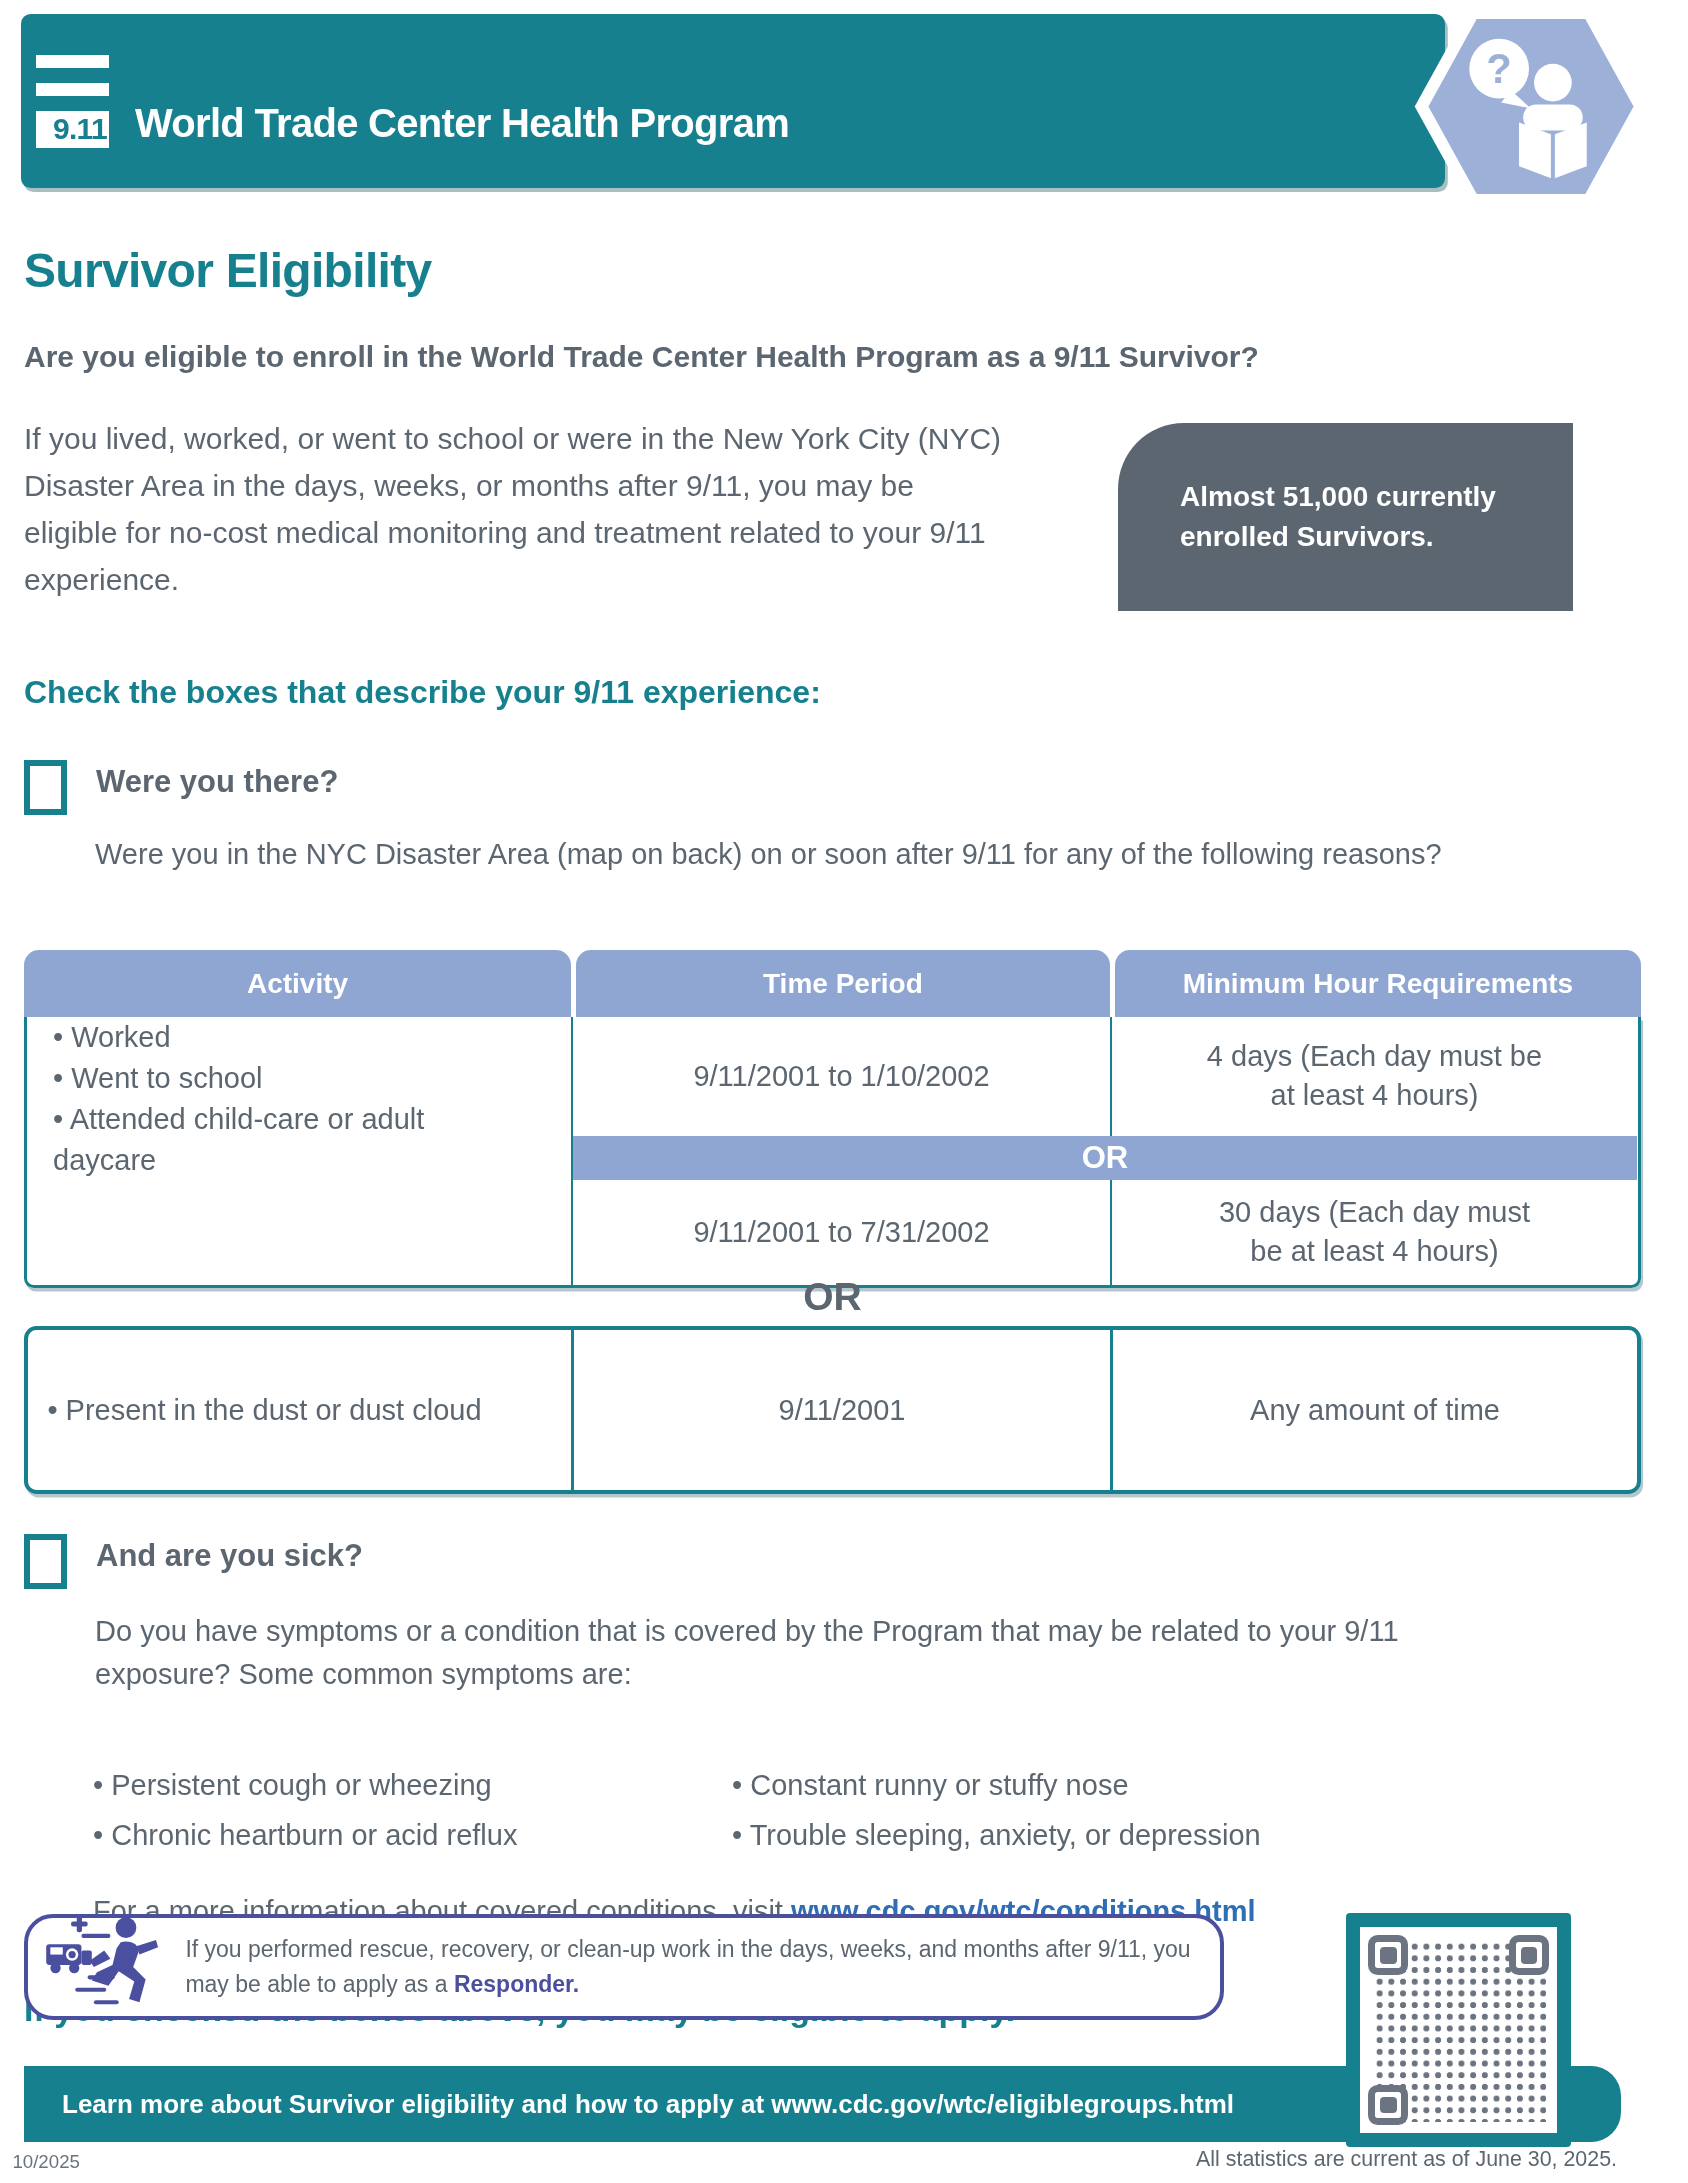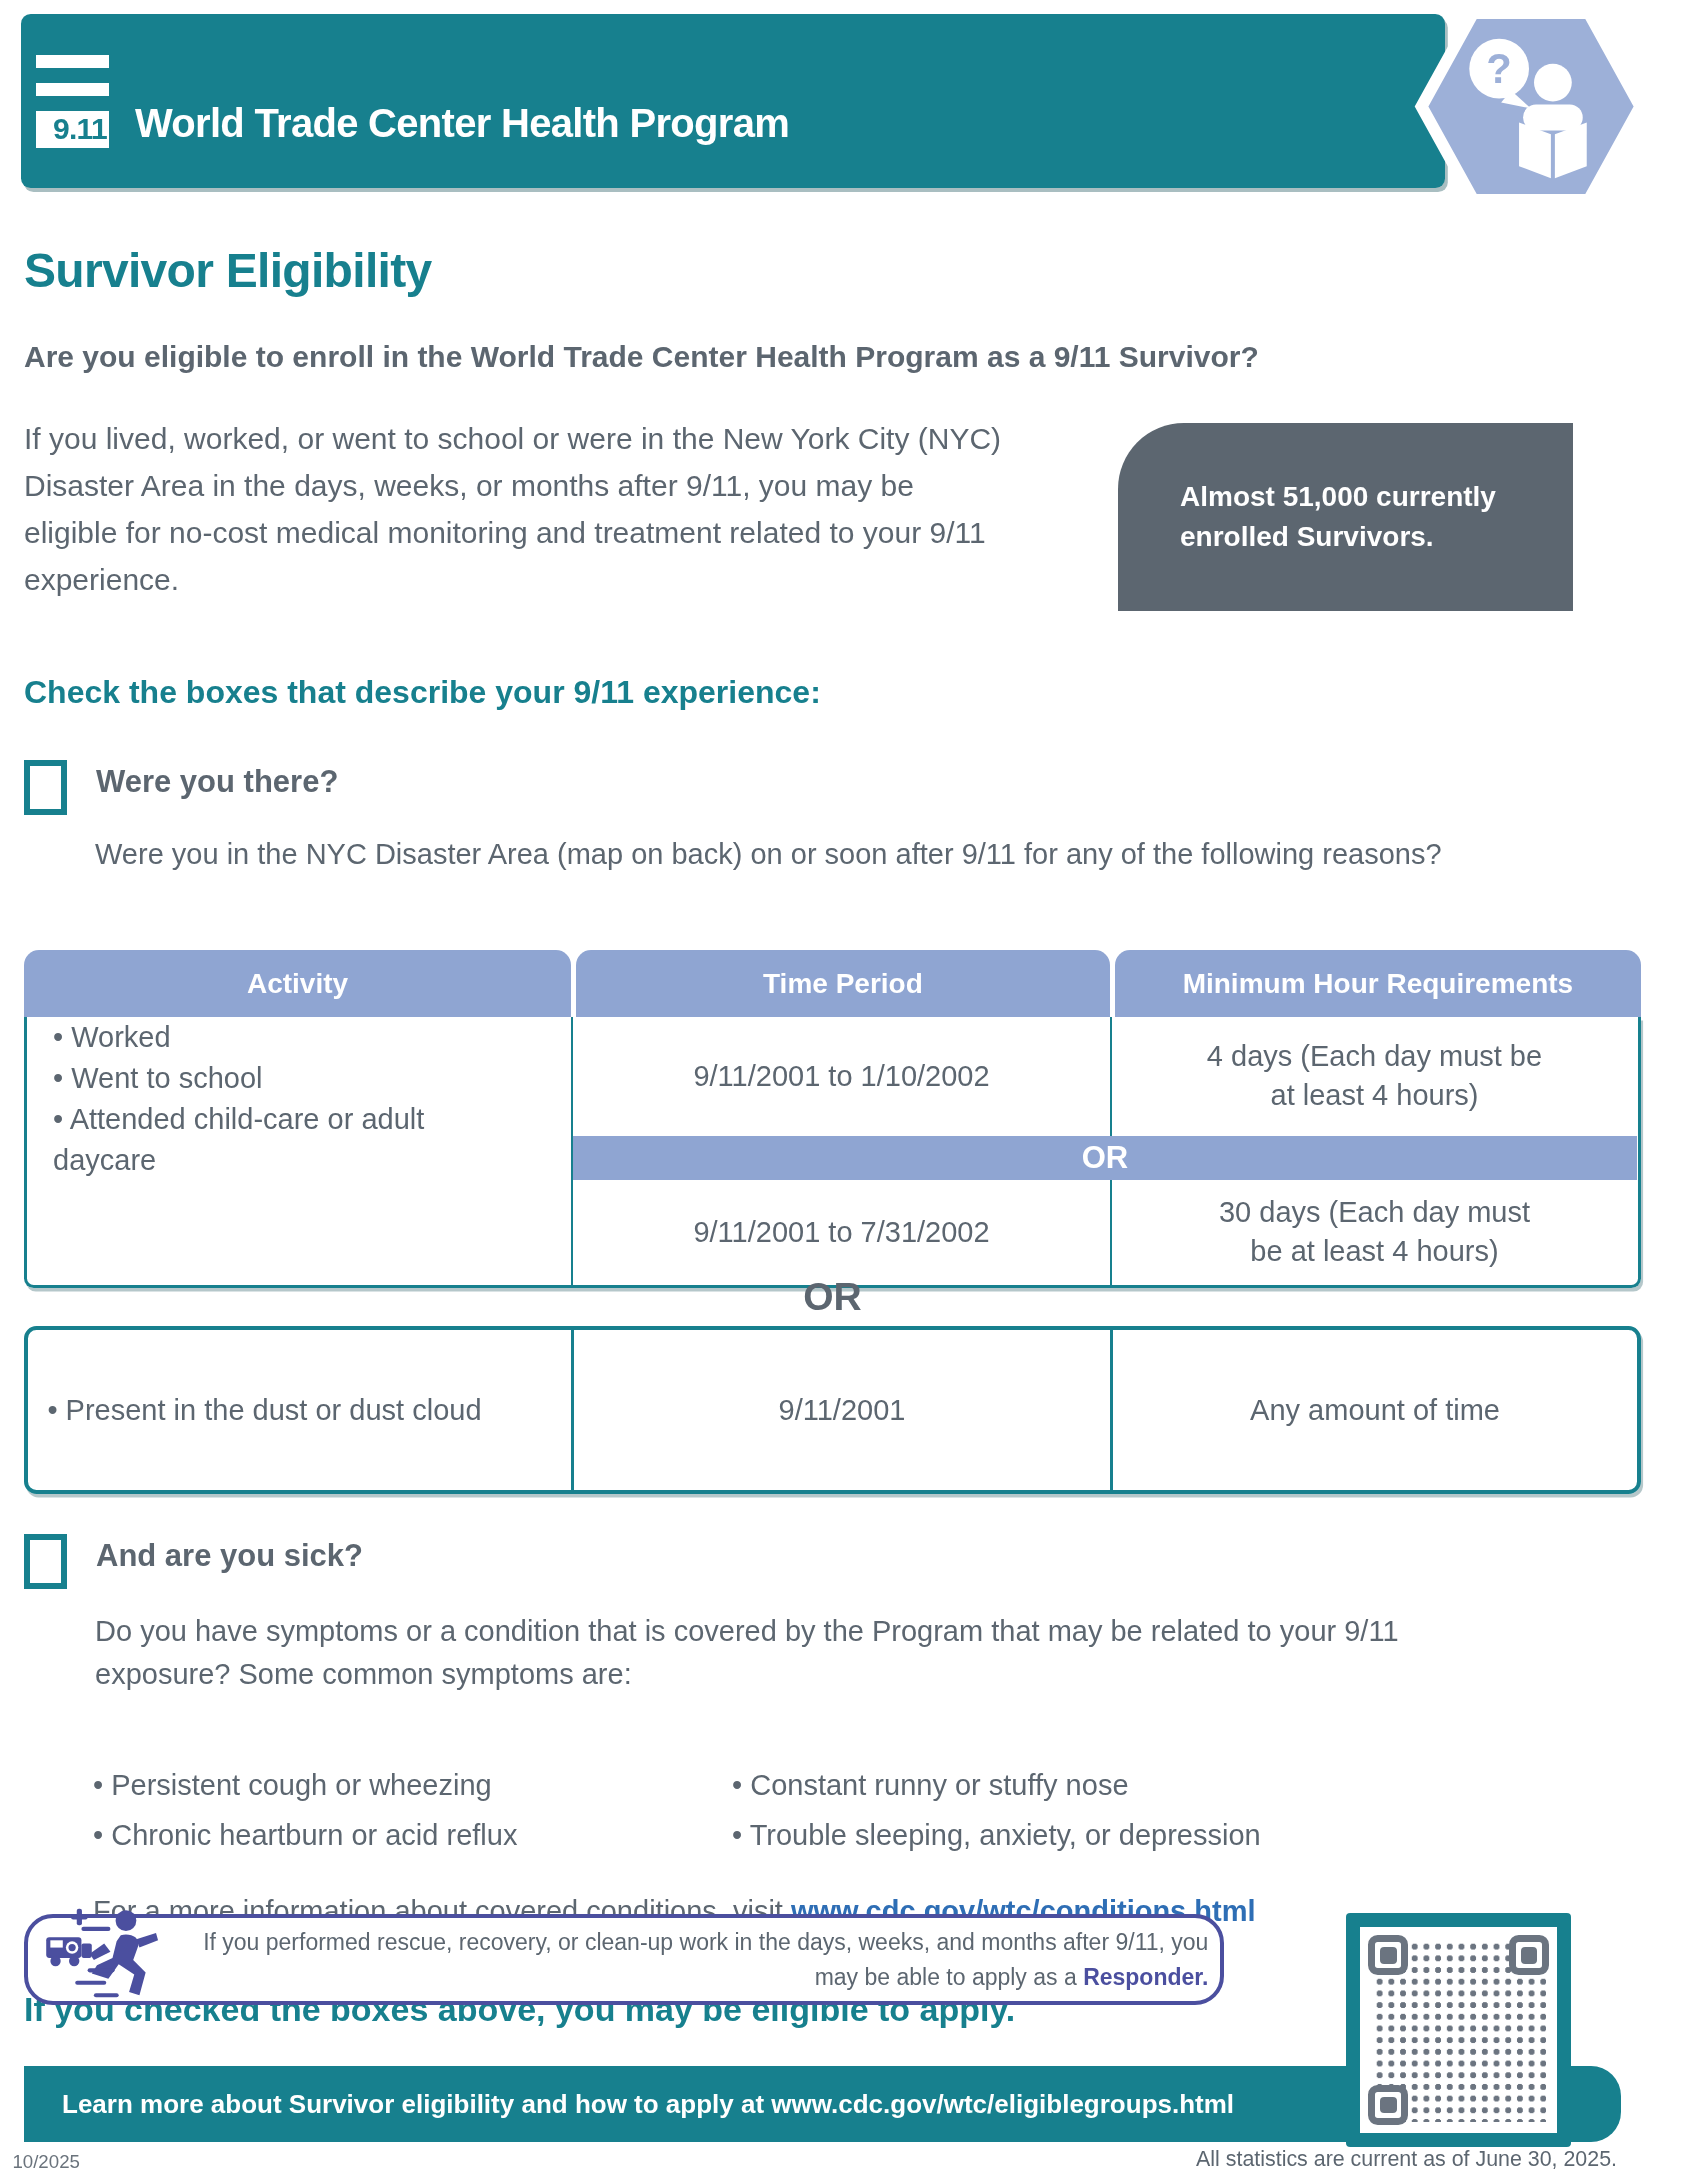--- a/index.html
+++ b/index.html
@@ -81,23 +81,23 @@
   }
   .table2 .dust-activity{display:flex;align-items:center;padding-left:19.4px;font-size:29px;}
   .table2 .tcell{border-left:3.5px solid var(--teal);}
   
   .symptoms{position:absolute;left:93px;top:1766px;display:grid;grid-template-columns:639px auto;row-gap:11px;font-size:29px;line-height:39px;}
   .more-info{position:absolute;left:93px;top:1895px;font-size:29px;color:var(--slate);}
   .more-info .link{color:var(--link);font-weight:600;margin-top:31px;}
   .apply-heading{position:absolute;left:24px;top:1990px;font-size:34px;font-weight:700;color:var(--teal);}
   
   .responder-box{
-    position:absolute;left:24px;top:2070px;width:1200px;height:91px;
+    position:absolute;left:24px;top:2070px;width:1200px;height:106px;
     border:4.1px solid var(--indigo);border-radius:29px;background:#fff;
-    display:flex;align-items:center;text-align:right;
+    display:flex;align-items:center;
   }
   .responder-icon{width:145px;height:104px;flex:0 0 auto;margin-left:12.4px;}
   .responder-text{font-size:23px;line-height:35px;color:var(--slate);width:1023px;}
   .responder-text .hl{color:var(--indigo);font-weight:800;}
   .footer-bar{
     position:absolute;left:24px;top:2222px;width:1597px;height:76px;
     background:var(--teal);border-radius:0 30px 30px 0;
     display:flex;align-items:center;padding-left:38px;
   }
   .footer-bar .bar-text{color:#fff;font-weight:700;font-size:26px;}

